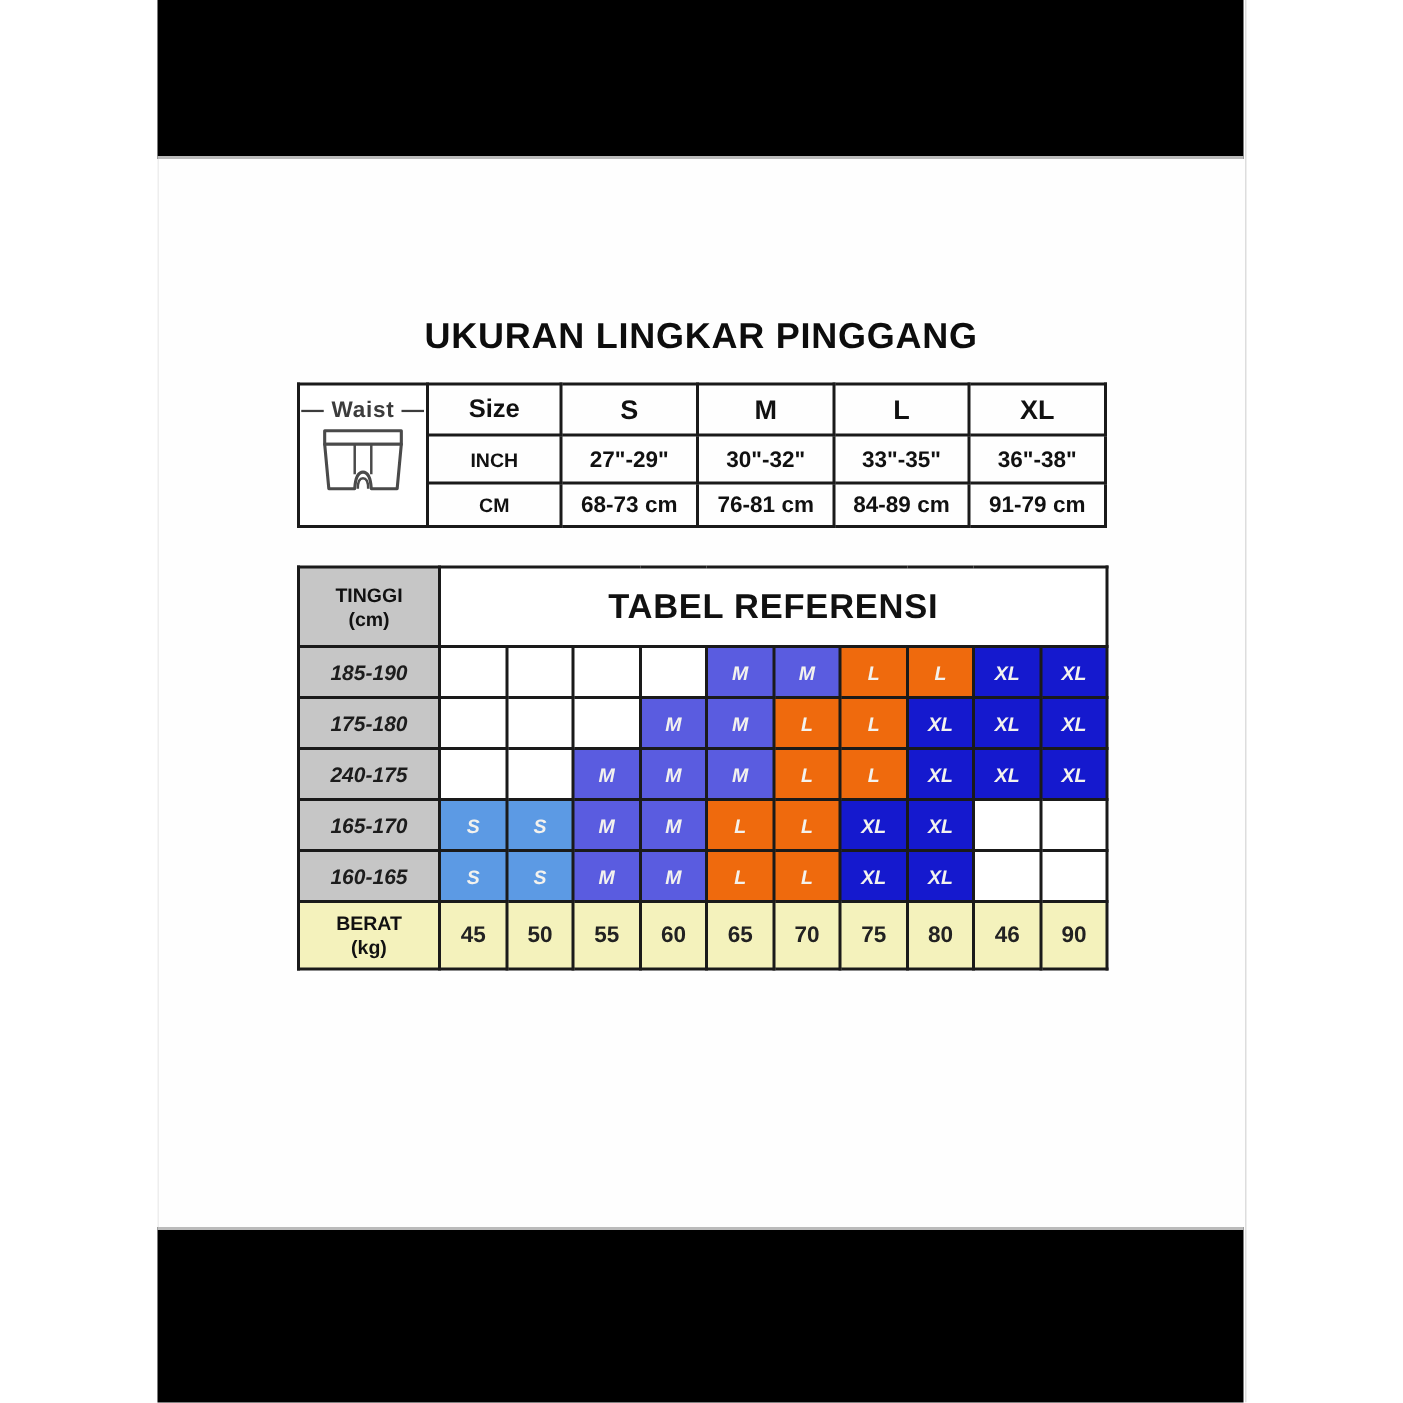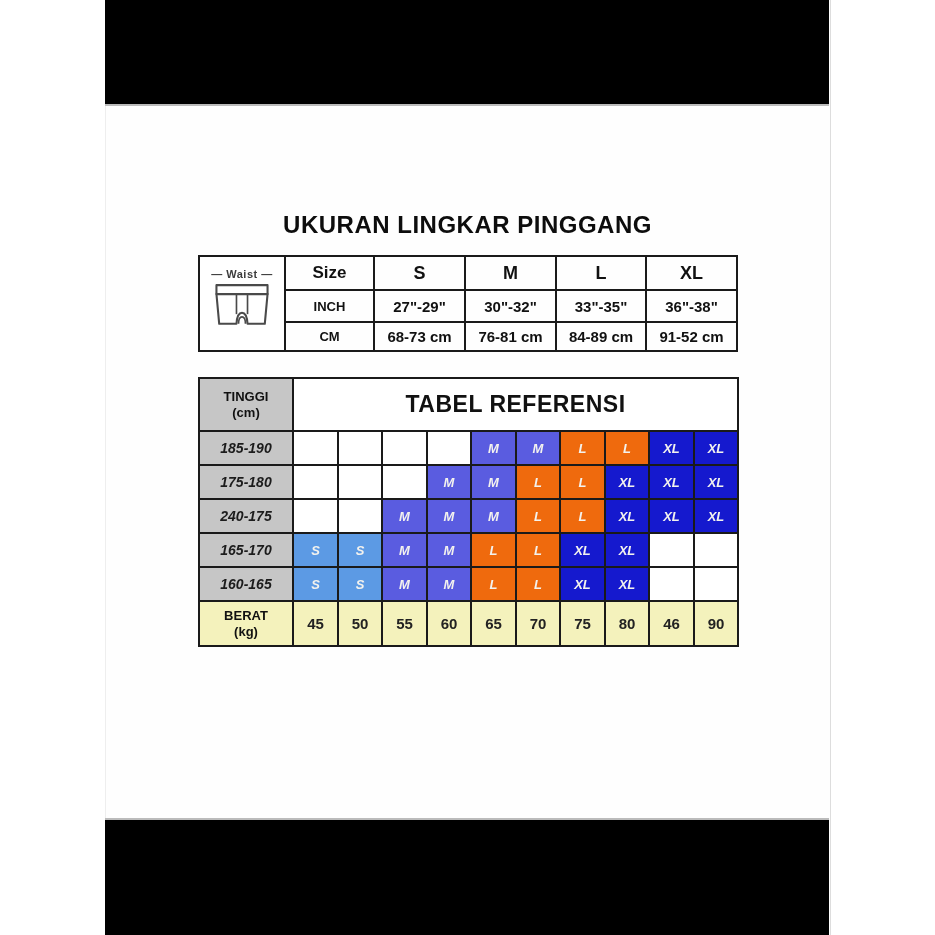--- a/index.html
+++ b/index.html
@@ -21,21 +21,21 @@
   
   .size-table{position:absolute;left:198px;top:255px;width:538px;}
   .size-table .r-head{height:34px;}
   .size-table .r-inch{height:32px;}
   .size-table .r-cm{height:29px;}
   .size-table th.szhead{font-size:18px;font-weight:bold;}
   .size-table th.size-word{font-size:17px;}
   .size-table th.unit{font-size:13px;font-weight:bold;}
   .size-table td.val{font-size:15px;font-weight:bold;}
   .img-cell{background:#fff;}
-  .waist-label{font-size:11px;color:#3c3c3c;font-weight:bold;margin:3px 0 1px 0;letter-spacing:0.5px;}
+  .waist-label{font-size:15px;color:#3c3c3c;font-weight:bold;margin:3px 0 1px 0;letter-spacing:0.5px;}
 
   
   .ref-table{position:absolute;left:198px;top:377px;width:539px;}
   .ref-table .r-title{height:53px;}
   .ref-table .r-data{height:34px;font-style:italic;}
   .ref-table .r-weight{height:45px;}
   .corner-cell{background:var(--gray-bg);font-size:13px;font-weight:bold;line-height:1.2;}
   .ref-title-cell{font-size:23px;font-weight:bold;letter-spacing:0.5px;background:#fff;}
   .hlabel{background:var(--gray-bg);font-size:14px;font-weight:bold;color:#1c1c1c;}
   .mcell{font-size:13px;font-weight:bold;background:#fff;}
@@ -85,21 +85,21 @@
     <td class="val">27"-29"</td>
     <td class="val">30"-32"</td>
     <td class="val">33"-35"</td>
     <td class="val">36"-38"</td>
   </tr>
   <tr class="r-cm">
     <th class="unit">CM</th>
     <td class="val">68-73 cm</td>
     <td class="val">76-81 cm</td>
     <td class="val">84-89 cm</td>
-    <td class="val">91-52 cm</td>
+    <td class="val">91-79 cm</td>
   </tr>
 </tbody>
   </table>
 
 <table class="ref-table">
   <colgroup>
     <col style="width:94px">
     <col style="width:45px">
       <col style="width:44px">
       <col style="width:45px">

